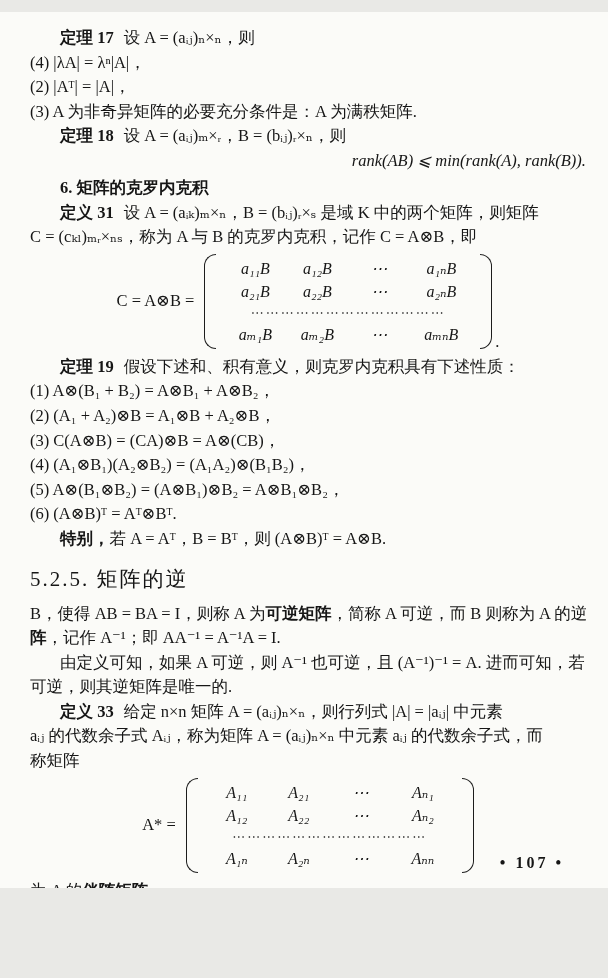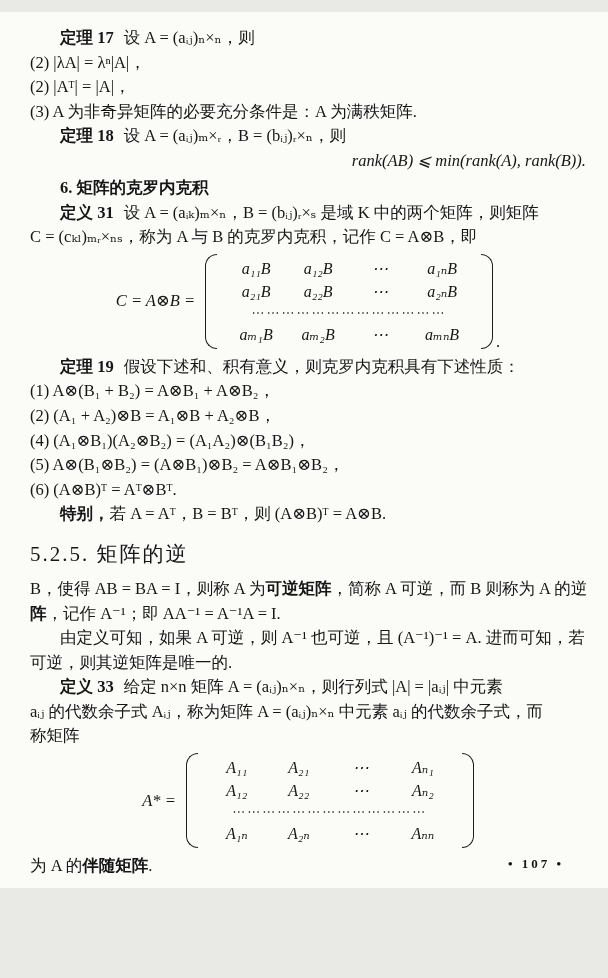--- a/index.html
+++ b/index.html
@@ -24,21 +24,21 @@
   .sec-title{font-weight:bold;line-height:26px;margin-top:1px;}
   .h2{
     font-weight:normal;font-size:21px;letter-spacing:2px;
     line-height:30px;margin:12px 0 8px 0;
   }
   
   .matrix-block{
     display:flex;align-items:center;justify-content:center;
     margin:4px 0 6px 0;
   }
-  .mlhs{font-style:italic;margin-right:10px;white-space:nowrap;}
+  .mlhs{margin-right:10px;white-space:nowrap;}
   .matrix{display:flex;align-items:stretch;}
   .paren{width:11px;}
   .paren.left{
     border-left:1.8px solid #1c1c1c;border-top:1.8px solid #1c1c1c;border-bottom:1.8px solid #1c1c1c;
     border-radius:16px 0 0 16px;
   }
   .paren.right{
     border-right:1.8px solid #1c1c1c;border-top:1.8px solid #1c1c1c;border-bottom:1.8px solid #1c1c1c;
     border-radius:0 16px 16px 0;
   }
@@ -48,31 +48,31 @@
     display:inline-block;width:62px;text-align:center;
     font-style:italic;line-height:23px;font-size:16px;
   }
   .mdots{
     text-align:center;line-height:20px;letter-spacing:2px;
     font-size:13px;overflow:hidden;white-space:nowrap;color:#222;
   }
   .mcomma{margin-left:3px;align-self:flex-end;line-height:14px;}
   .pageno{
     position:absolute;right:44px;bottom:16px;
-    font-weight:bold;font-size:13px;letter-spacing:3px;
+    font-weight:bold;font-size:16px;letter-spacing:3px;
   }
 </style>
 </head>
 <body>
 
 <div class="page">
 
   <div class="line indent"><span class="lbl">定理 17</span><span>设 A = (aᵢⱼ)ₙ×ₙ，则</span></div>
 
-  <div class="line">(2) |λA| = λⁿ|A|，</div>
+  <div class="line">(4) |λA| = λⁿ|A|，</div>
   <div class="line">(2) |Aᵀ| = |A|，</div>
   <div class="line">(3) A 为非奇异矩阵的必要充分条件是：A 为满秩矩阵.</div>
 
   <div class="line indent"><span class="lbl">定理 18</span><span>设 A = (aᵢⱼ)ₘ×ᵣ，B = (bᵢⱼ)ᵣ×ₙ，则</span></div>
 
   <div class="line center math">rank(AB) ⩽ min(rank(A), rank(B)).</div>
 
   <div class="line indent sec-title">6. 矩阵的克罗内克积</div>
 
   <div class="line indent"><span class="lbl">定义 31</span><span>设 A = (aᵢₖ)ₘ×ₙ，B = (bᵢⱼ)ᵣ×ₛ 是域 K 中的两个矩阵，则矩阵</span></div>
@@ -105,20 +105,21 @@
       </div>
       <div class="paren right"></div>
     </div>
     <span class="mcomma">.</span>
   </div>
 
   <div class="line indent"><span class="lbl">定理 19</span><span>假设下述和、积有意义，则克罗内克积具有下述性质：</span></div>
 
   <div class="line">(1) A⊗(B₁ + B₂) = A⊗B₁ + A⊗B₂，</div>
   <div class="line">(2) (A₁ + A₂)⊗B = A₁⊗B + A₂⊗B，</div>
+  <div class="line">(3) C(A⊗B) = (CA)⊗B = A⊗(CB)，</div>
   <div class="line">(4) (A₁⊗B₁)(A₂⊗B₂) = (A₁A₂)⊗(B₁B₂)，</div>
   <div class="line">(5) A⊗(B₁⊗B₂) = (A⊗B₁)⊗B₂ = A⊗B₁⊗B₂，</div>
   <div class="line">(6) (A⊗B)ᵀ = Aᵀ⊗Bᵀ.</div>
 
   <div class="line indent"><span class="b">特别，</span><span>若 A = Aᵀ，B = Bᵀ，则 (A⊗B)ᵀ = A⊗B.</span></div>
 
   <div class="h2">5.2.5. 矩阵的逆</div>
 
   <div class="line"><span>B，使得 AB = BA = I，则称 A 为</span><span class="b">可逆矩阵</span><span>，简称 A 可逆，而 B 则称为 A 的逆矩</span></div>
   <div class="line"><span class="b">阵</span><span>，记作 A⁻¹；即 AA⁻¹ = A⁻¹A = I.</span></div>

